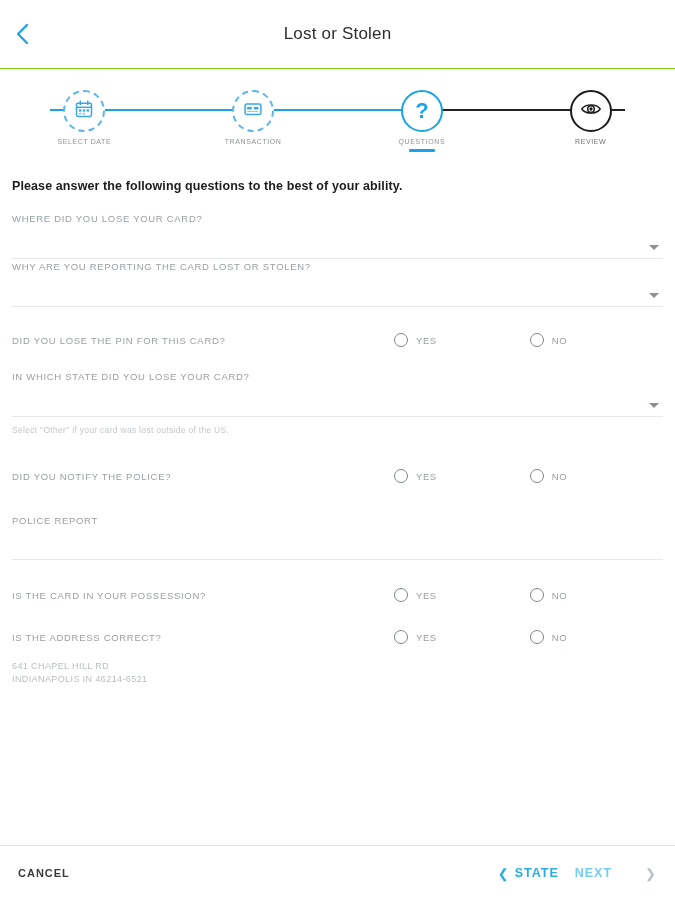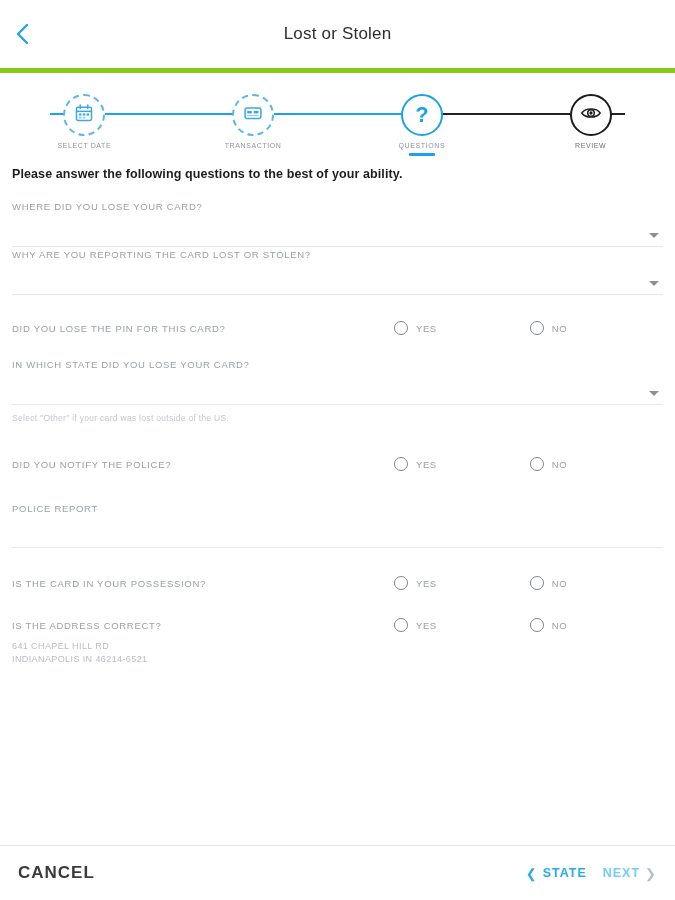--- a/index.html
+++ b/index.html
@@ -13,21 +13,21 @@
     font-family: "Liberation Sans", sans-serif;
     color: #3c3c3c;
     overflow: hidden;
     position: relative;
   }
 
   
   .header {
     height: 68px;
     position: relative;
-    border-bottom: 5px solid #84cc16;
+    border-bottom: 1px solid #84cc16;
     display: flex;
     align-items: center;
     justify-content: center;
   }
   .back-chevron {
     position: absolute;
     left: 8px;
     top: 50%;
     transform: translateY(-50%);
     width: 30px;
@@ -119,21 +119,21 @@
   }
 
   
   .content {
     padding: 0 12px;
   }
   .intro {
     font-size: 12.5px;
     font-weight: bold;
     color: #1d1d1d;
-    margin: 6px 0 18px 0;
+    margin: 22px 0 18px 0;
     letter-spacing: 0.1px;
   }
 
   .field {
     position: relative;
     padding-top: 2px;
   }
   .field-label {
     font-size: 9.5px;
     letter-spacing: 0.7px;
@@ -197,59 +197,60 @@
     margin-left: 8px;
     font-size: 9.5px;
     letter-spacing: 0.6px;
     color: #9aa0a4;
   }
   .address {
     font-size: 9px;
     line-height: 1.45;
     color: #b9bec2;
     letter-spacing: 0.4px;
+    margin-top: 8px;
   }
 
   
   .footer {
     position: absolute;
     left: 0;
     right: 0;
     bottom: 0;
     height: 55px;
     border-top: 1px solid #e2e4e6;
     display: flex;
     align-items: center;
     padding: 0 18px;
     box-sizing: border-box;
     background: #fff;
   }
   .cancel {
-    font-size: 17px;
+    font-size: 11px;
     font-weight: bold;
     letter-spacing: 1px;
     color: #3a3a3a;
     cursor: pointer;
   }
   .footer-right {
     margin-left: auto;
     display: flex;
     align-items: center;
     gap: 16px;
   }
   .nav-btn {
     display: flex;
     align-items: center;
     font-size: 12.5px;
     font-weight: bold;
     letter-spacing: 1px;
     color: #29abe8;
     cursor: pointer;
   }
-  .nav-btn.next { color: #74cdf2; }
+  .nav-btn.next { color: #74cdf2; gap: 28px; }
   .chev {
     font-size: 13px;
     font-weight: normal;
   }
   .chev.left { margin-right: 5px; color: #29abe8; }
   .chev.right { margin-left: 5px; color: #b7c0c6; }
 </style>
 </head>
 <body>
 

